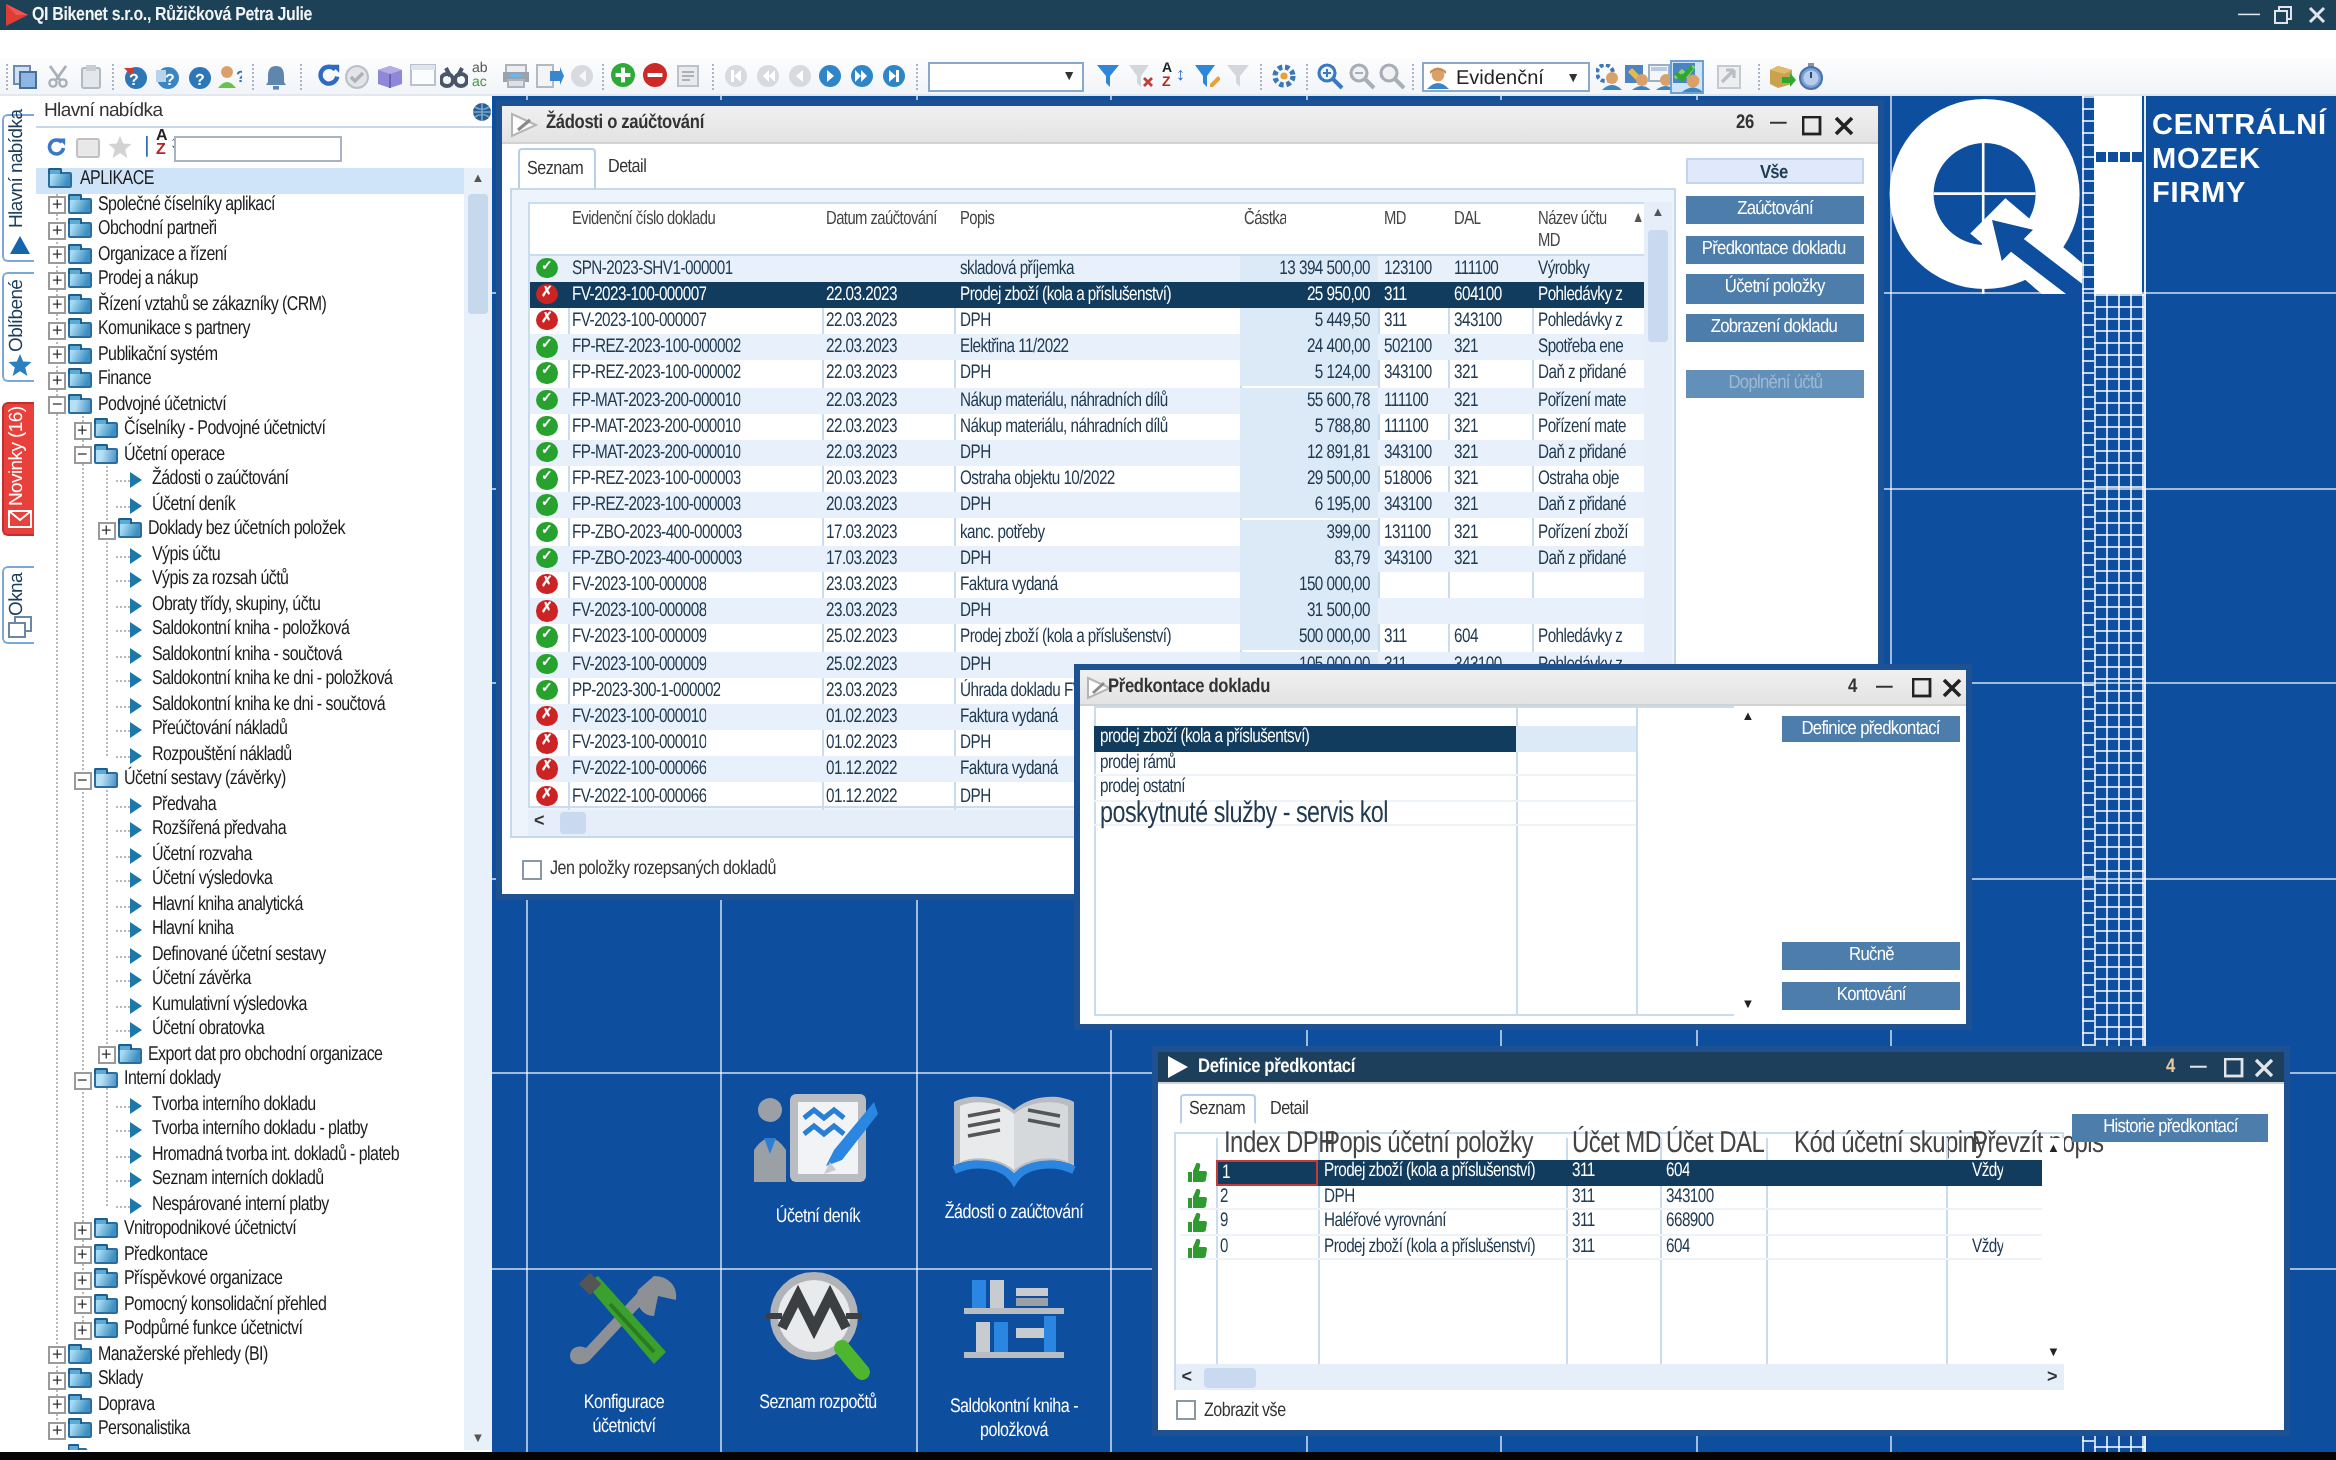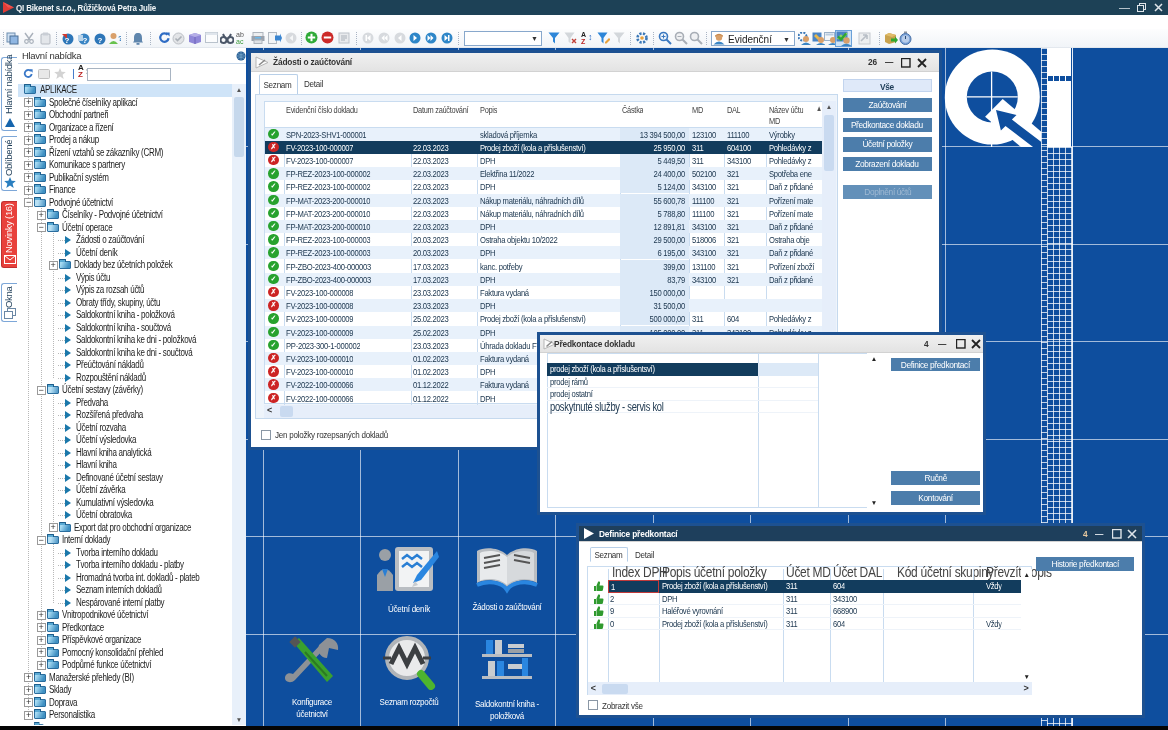--- a/index.html
+++ b/index.html
@@ -657,20 +657,21 @@
  </svg>
  <div class="finegrid" style="left:795px;top:0;width:6.2px;height:678px"></div>
  <div class="finegrid" style="left:801.2px;top:98.5px;width:24.8px;height:579.5px"></div>
  <div class="abs" style="left:801.2px;top:0;width:24px;height:98.5px;background:#fff">
    <div class="abs" style="left:0.5px;top:27.8px;width:5px;height:5px;background:#0e4e9e"></div>
    <div class="abs" style="left:6.5px;top:27.8px;width:5px;height:5px;background:#0e4e9e"></div>
    <div class="abs" style="left:12.5px;top:27.8px;width:5px;height:5px;background:#0e4e9e"></div>
    <div class="abs" style="left:18.5px;top:27.8px;width:5px;height:5px;background:#0e4e9e"></div>
  </div>
  <div class="abs" style="left:825.5px;top:0;width:1px;height:678px;background:rgba(255,255,255,.9)"></div>
+ <div id="brand">CENTRÁLNÍ<br>MOZEK<br>FIRMY</div>
 
  <div class="dicon" style="left:88px;top:497px">
   <svg width="64" height="52" viewBox="0 0 64 52">
    <rect x="18" y="2" width="38" height="44" rx="3" fill="#b9bdc2"></rect>
    <rect x="22" y="6" width="30" height="36" fill="#f2f3f4"></rect>
    <path d="M25 14 l5 -4 l5 4 l5 -4 l5 4 M25 22 l5 -4 l5 4 l5 -4 l5 4" stroke="#2a7fd4" stroke-width="2.5" fill="none"></path>
    <circle cx="8" cy="10" r="6" fill="#9aa0a6"></circle>
    <path d="M0 30 Q8 18 16 30 L16 46 L0 46 Z" fill="#9aa0a6"></path>
    <path d="M5 24 l3 8 l3 -8" fill="#2a7fd4"></path>
    <path d="M60 6 L40 30 l-4 8 l8 -3 L62 12 Z" fill="#2a86e0"></path>
@@ -1030,21 +1031,21 @@
           <path d="M1 1 L9 9 M9 1 L1 9" stroke="#222" stroke-width="1.8"></path>
         </svg>
  </div>
  <div class="abs" style="left:7px;top:17.5px;width:334px;height:155px;background:#fff;border:1px solid #c9dcf0"></div>
  <div class="colline" style="left:217.5px;top:17.5px;height:155px"></div>
  <div class="colline" style="left:277.5px;top:17.5px;height:155px"></div>
  <div class="abs" style="left:7px;top:28.0px;width:210.5px;height:12.5px;background:#123c5d;color:#fff;font-size:9.8px;letter-spacing:-0.35px;line-height:12.5px"><span class="row2t">prodej zboží (kola a příslušentsví)</span></div>
   <div class="abs" style="left:217.5px;top:28.0px;width:60px;height:12.5px;background:#dce9f7"></div>
   <div class="abs" style="left:7px;top:40.5px;width:270.5px;height:12.5px;color:#203a52;font-size:9.8px;letter-spacing:-0.35px;line-height:12.5px;border-bottom:1px solid #eef3f9"><span class="row2t">prodej rámů</span></div>
   <div class="abs" style="left:7px;top:53.0px;width:270.5px;height:12.5px;color:#203a52;font-size:9.8px;letter-spacing:-0.35px;line-height:12.5px;border-bottom:1px solid #eef3f9"><span class="row2t">prodej ostatní</span></div>
-  <div class="abs" style="left:7px;top:65.5px;width:270.5px;height:12.5px;color:#203a52;font-size:12px;letter-spacing:-0.35px;line-height:12.5px;border-bottom:1px solid #eef3f9"><span class="row2t">poskytnuté služby - servis kol</span></div>
+  <div class="abs" style="left:7px;top:65.5px;width:270.5px;height:12.5px;color:#203a52;font-size:15px;letter-spacing:-0.35px;line-height:12.5px;border-bottom:1px solid #eef3f9"><span class="row2t">poskytnuté služby - servis kol</span></div>
  <div class="vscroll" style="left:327px;top:17.5px;width:14px;height:155px;background:#fff">
   <span class="sarr" style="top:2px;left:0;color:#222">▲</span>
   <span class="sarr" style="bottom:2px;left:0;color:#222">▼</span>
  </div>
  <div class="btn" style="left:350.5px;top:22.7px;width:89.5px;height:13.8px;line-height:13.8px"><span style="display:inline-block;transform:scaleX(.88);transform-origin:50% 50%">Definice předkontací</span></div>
  <div class="btn" style="left:350.5px;top:136px;width:89.5px;height:14px;line-height:14px"><span style="display:inline-block;transform:scaleX(.88);transform-origin:50% 50%">Ručně</span></div>
  <div class="btn" style="left:350.5px;top:156px;width:89.5px;height:14px;line-height:14px"><span style="display:inline-block;transform:scaleX(.88);transform-origin:50% 50%">Kontování</span></div>
 </div>
 
 <div class="win" style="left:576px;top:522.5px;width:569px;height:195.5px;z-index:30">

